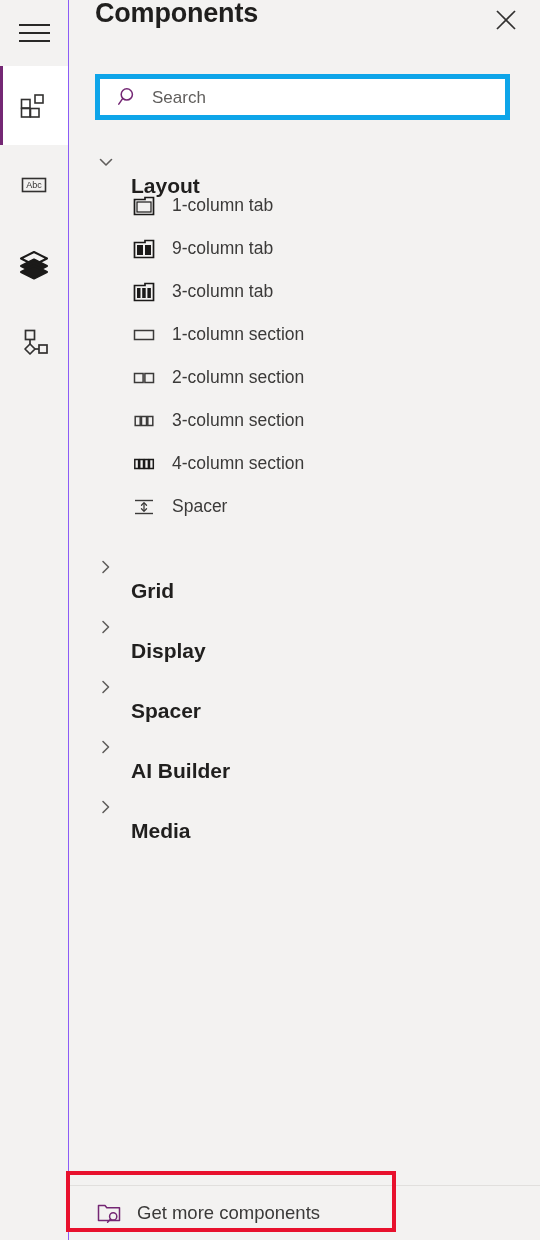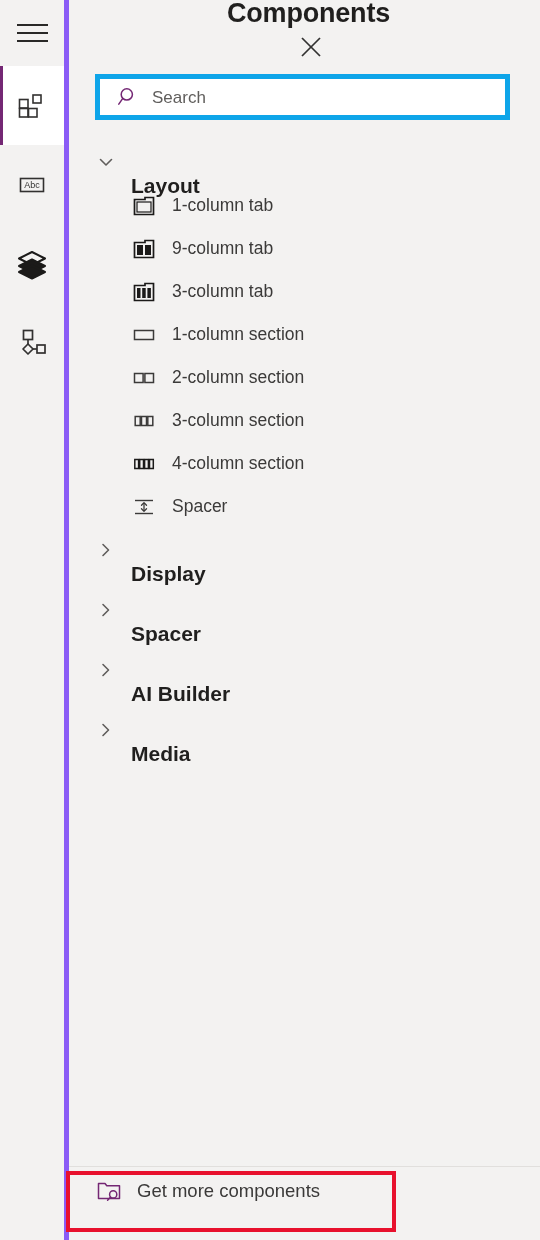--- a/index.html
+++ b/index.html
@@ -19,21 +19,21 @@
     height: 1240px;
     display: flex;
     position: relative;
   }
 
   
   .rail {
     width: 69px;
     height: 1240px;
     background: #f3f2f1;
-    border-right: 5px solid #8b5cf6;
+    border-right: 1px solid #8b5cf6;
     box-sizing: border-box;
     flex: 0 0 69px;
     position: relative;
   }
   .rail-hamburger {
     height: 66px;
     display: flex;
     align-items: center;
     justify-content: center;
     cursor: pointer;
@@ -87,24 +87,23 @@
   .panel {
     flex: 1 1 auto;
     height: 1240px;
     background: #f3f2f1;
     position: relative;
     box-sizing: border-box;
   }
   .panel-header {
     height: 66px;
     display: flex;
-    align-items: center;
+    align-items: flex-start;
     padding: 0 18px 0 26px;
     box-sizing: border-box;
-    flex-direction: column;
   }
   .panel-title {
     font-size: 27px;
     color: #201f1e;
     font-weight: 600;
     letter-spacing: -0.2px;
     flex: 1 1 auto;
     line-height: 1;
   }
   .close-btn {
@@ -197,24 +196,24 @@
     line-height: 1;
     text-align: right;
   }
 
   
   .footer {
     position: absolute;
     left: 0;
     right: 0;
     bottom: 0;
-    height: 74px;
+    height: 55px;
     border-top: 1px solid #e1dfdd;
     display: flex;
-    align-items: flex-start;
+    align-items: center;
     box-sizing: border-box;
   }
   .footer-btn {
     display: flex;
     align-items: center;
     height: 48px;
     padding-left: 26px;
     cursor: pointer;
   }
   .footer-icon {
@@ -420,20 +419,28 @@
             <line x1="3" y1="5.5" x2="21" y2="5.5" stroke="#3b3a39" stroke-width="1.4"></line>
             <line x1="3" y1="18.5" x2="21" y2="18.5" stroke="#3b3a39" stroke-width="1.4"></line>
             <line x1="12" y1="8" x2="12" y2="16" stroke="#3b3a39" stroke-width="1.3"></line>
             <polyline points="9.5,10.2 12,7.6 14.5,10.2" fill="none" stroke="#3b3a39" stroke-width="1.3" stroke-linecap="round" stroke-linejoin="round"></polyline>
             <polyline points="9.5,13.8 12,16.4 14.5,13.8" fill="none" stroke="#3b3a39" stroke-width="1.3" stroke-linecap="round" stroke-linejoin="round"></polyline>
           </svg>
         </span>
         <span class="comp-label">Spacer</span>
       </div>
 
+      <div class="group-header" style="margin-top:22px;">
+        <span class="chev">
+          <svg width="18" height="18" viewBox="0 0 18 18">
+            <polyline points="6,3.5 11.5,9 6,14.5" fill="none" stroke="#605e5c" stroke-width="1.6" stroke-linecap="round" stroke-linejoin="round"></polyline>
+          </svg>
+        </span>
+        <span class="group-label">Grid</span>
+      </div>
 
       <div class="group-header">
         <span class="chev">
           <svg width="18" height="18" viewBox="0 0 18 18">
             <polyline points="6,3.5 11.5,9 6,14.5" fill="none" stroke="#605e5c" stroke-width="1.6" stroke-linecap="round" stroke-linejoin="round"></polyline>
           </svg>
         </span>
         <span class="group-label">Display</span>
       </div>
 

